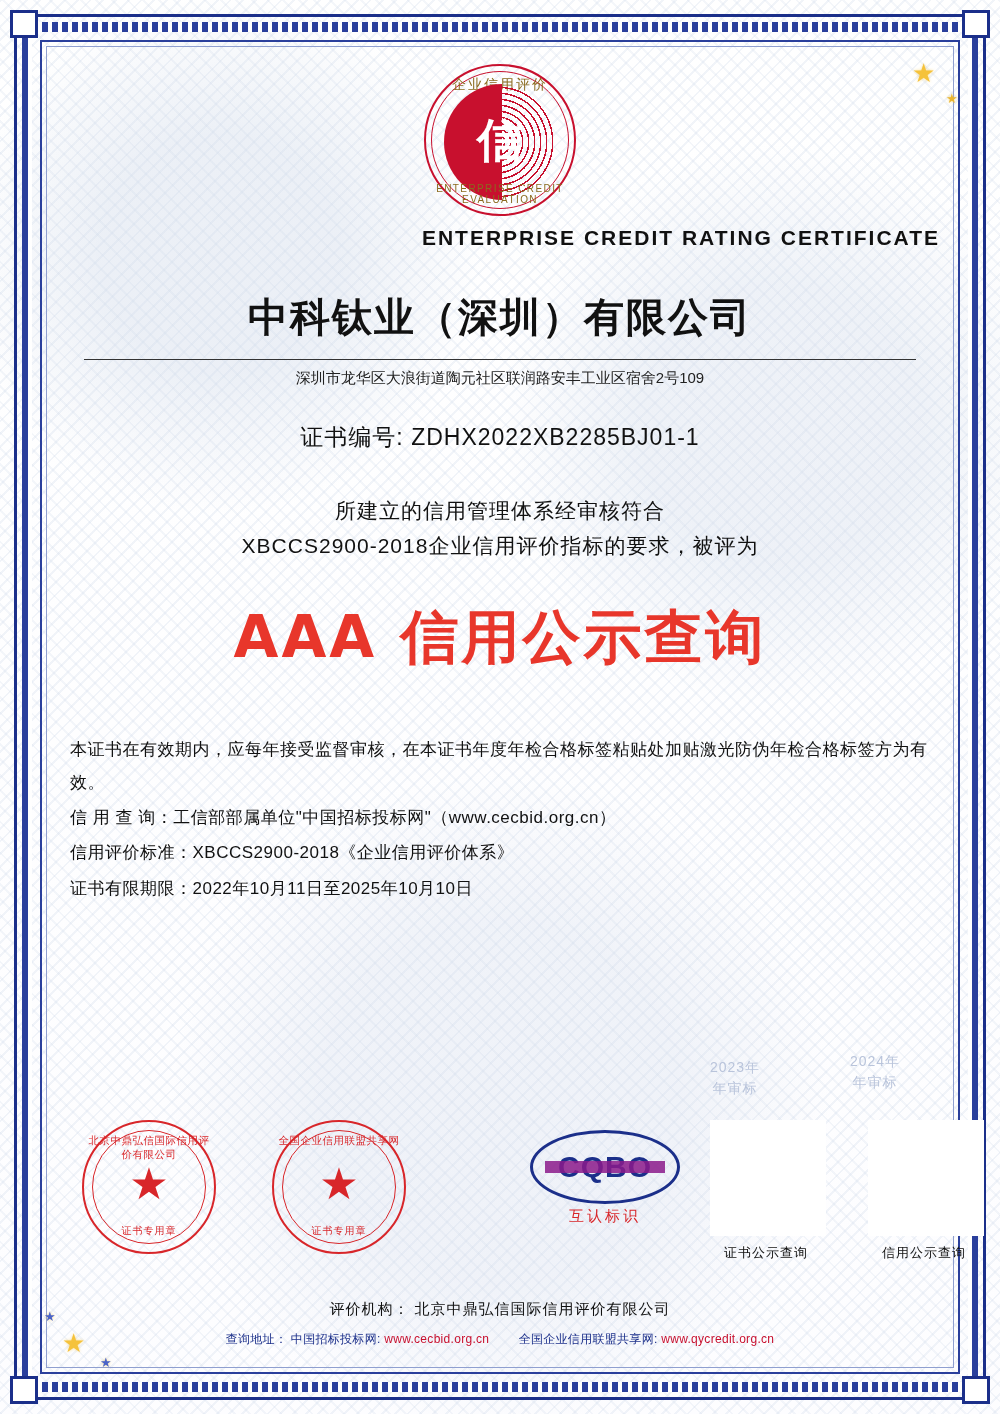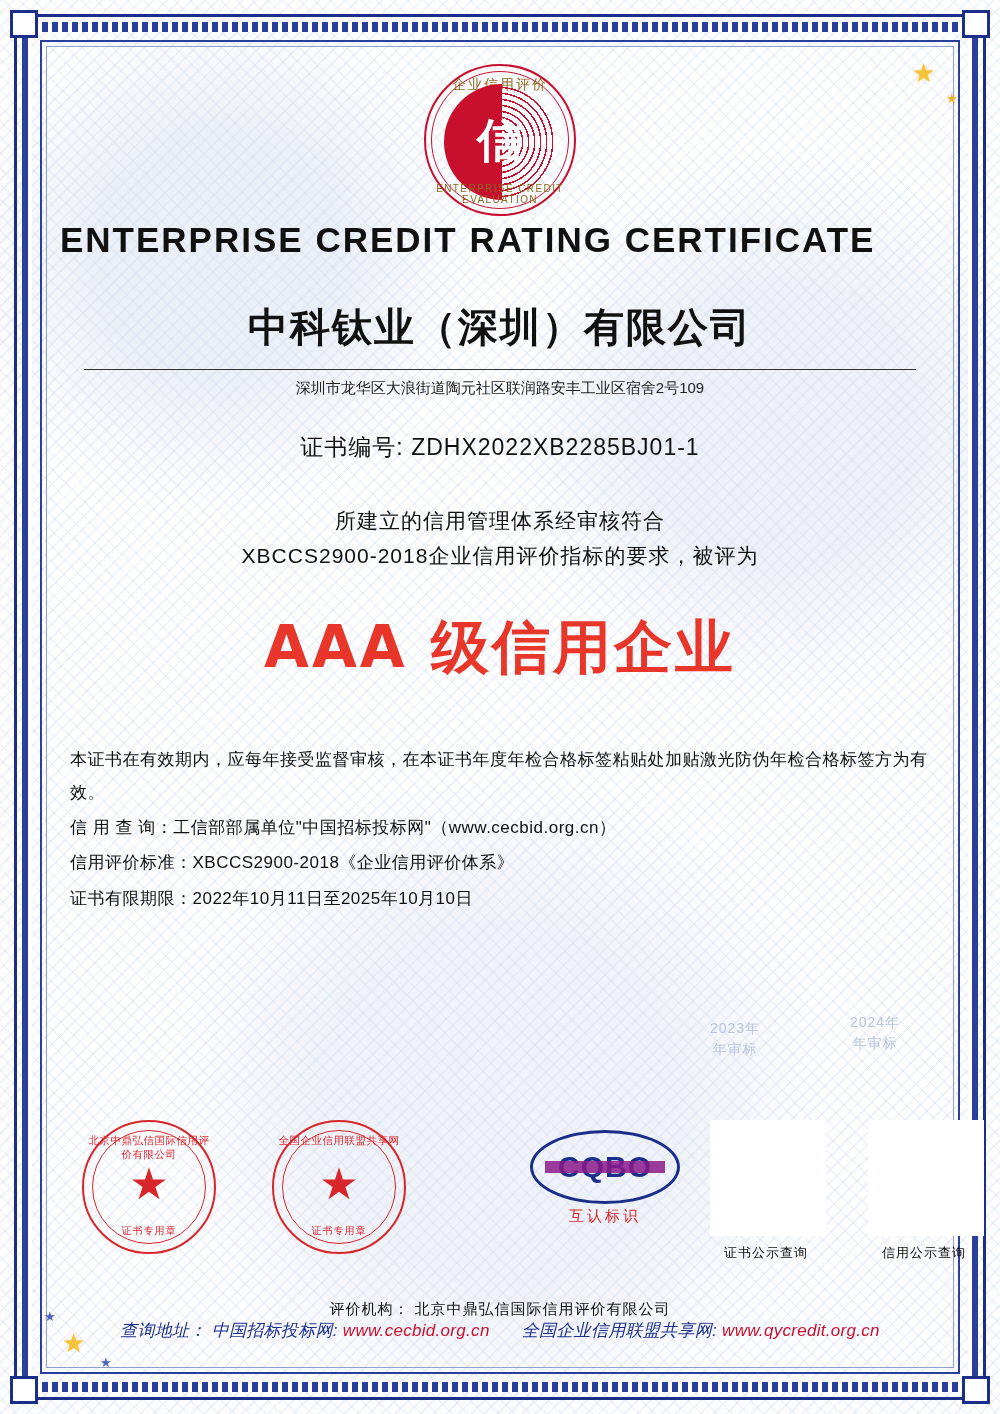--- a/index.html
+++ b/index.html
@@ -64,41 +64,41 @@
       font-family:"DejaVu Serif","Liberation Serif",serif;}
   .logo .arc-top{position:absolute;left:0;right:0;top:10px;text-align:center;font-size:14px;color:#8a6a1e;letter-spacing:2px;}
   .logo .arc-bottom{position:absolute;left:0;right:0;bottom:9px;text-align:center;font-size:10px;color:#8a6a1e;letter-spacing:1.4px;}
 
   .title-cn{
     text-align:center;font-size:62px;font-weight:bold;letter-spacing:10px;color:#111;
     font-family:"DejaVu Sans","Liberation Sans",sans-serif;
     margin-top:2px;line-height:1.08;
   }
   .title-en{
-    text-align:left;font-size:35px;font-weight:bold;letter-spacing:2.0px;color:#111;margin-top:0;
+    text-align:right;font-size:21px;font-weight:bold;letter-spacing:2.0px;color:#111;margin-top:6px;
   }
   .company{
     text-align:center;font-size:40px;font-weight:bold;color:#111;margin-top:40px;letter-spacing:2px;
     font-family:"DejaVu Sans","Liberation Sans",sans-serif;
   }
   .addr-rule{border-top:1px solid #333;margin:14px 24px 0 24px;}
   .address{text-align:center;font-size:15px;color:#222;margin-top:9px;}
   .certno{text-align:center;font-size:23px;color:#111;margin-top:34px;letter-spacing:1px;}
   .statement{text-align:center;font-size:21px;color:#111;margin-top:41px;line-height:1.65;letter-spacing:1px;}
   .grade{
     text-align:center;font-size:58px;font-weight:bold;color:#e8362b;margin-top:36px;letter-spacing:3px;
     font-family:"DejaVu Sans","Liberation Sans",sans-serif;
   }
 
   .notes{margin-top:56px;padding:0 10px;}
   .note-para{font-size:17px;color:#111;line-height:1.95;letter-spacing:.5px;}
   .note-line{font-size:17px;color:#111;line-height:2.1;letter-spacing:.5px;}
 
   
-  .year-box{position:absolute;text-align:center;color:#b9c4db;font-size:14px;line-height:1.5;letter-spacing:1px;}
+  .year-box{position:absolute;text-align:center;color:#b9c4db;font-size:14px;line-height:1.5;letter-spacing:1px;margin-top:39px;}
   .year-box .y2{display:block;}
 
   
   .seals{position:absolute;left:60px;top:1106px;width:880px;height:170px;}
   .seal{position:absolute;width:134px;height:134px;border-radius:50%;border:2.5px solid #d8262a;box-sizing:border-box;}
   .seal .inner-ring{position:absolute;inset:8px;border-radius:50%;border:1px solid #d8262a;}
   .seal .star{position:absolute;left:0;right:0;top:40px;text-align:center;font-size:44px;color:#d8262a;line-height:1;}
   .seal .arc{position:absolute;left:0;right:0;top:12px;text-align:center;font-size:10.5px;color:#d8262a;letter-spacing:.5px;}
   .seal .bot{position:absolute;left:0;right:0;bottom:14px;text-align:center;font-size:10px;color:#d8262a;letter-spacing:1px;}
 
@@ -119,21 +119,21 @@
   }
   .qr .cap{text-align:center;font-size:13px;color:#111;margin-top:8px;letter-spacing:1px;}
   .qr.red .code{
     background-image:
       repeating-linear-gradient(90deg,#c8102e 0 4px,#ffffff 4px 8px),
       repeating-linear-gradient(0deg,#c8102e 0 4px,rgba(255,255,255,0) 4px 9px);
   }
 
   .footer{position:absolute;left:60px;top:1300px;width:880px;text-align:center;}
   .f1{font-size:15px;color:#111;letter-spacing:1px;}
-  .f2{font-size:17px;color:#1b2f8a;letter-spacing:.3px;font-style:italic;}
+  .f2{font-size:12px;color:#1b2f8a;margin-top:12px;letter-spacing:.3px;}
   .f2 .sep{display:inline-block;width:22px;}
   .f2 .red{color:#c8102e;}
 </style>
 </head>
 <body>
 
 <div class="page">
 
   <div class="frame-outer"></div>
   <div class="frame-mid"></div>
@@ -172,21 +172,21 @@
     <div class="certno">
       <span>证书编号:</span>
       <span>ZDHX2022XB2285BJ01-1</span>
     </div>
 
     <div class="statement">
       <div>所建立的信用管理体系经审核符合</div>
       <div>XBCCS2900-2018企业信用评价指标的要求，被评为</div>
     </div>
 
-    <div class="grade">AAA 级信用企业</div>
+    <div class="grade">AAA 信用公示查询</div>
 
     <div class="notes">
       <div class="note-para">本证书在有效期内，应每年接受监督审核，在本证书年度年检合格标签粘贴处加贴激光防伪年检合格标签方为有效。</div>
       <div class="note-line">信 用 查 询：工信部部属单位"中国招标投标网"（www.cecbid.org.cn）</div>
       <div class="note-line">信用评价标准：XBCCS2900-2018《企业信用评价体系》</div>
       <div class="note-line">证书有限期限：2022年10月11日至2025年10月10日</div>
     </div>
   </div>
 
   <div class="year-box" style="left:690px;top:1018px;width:90px;">

